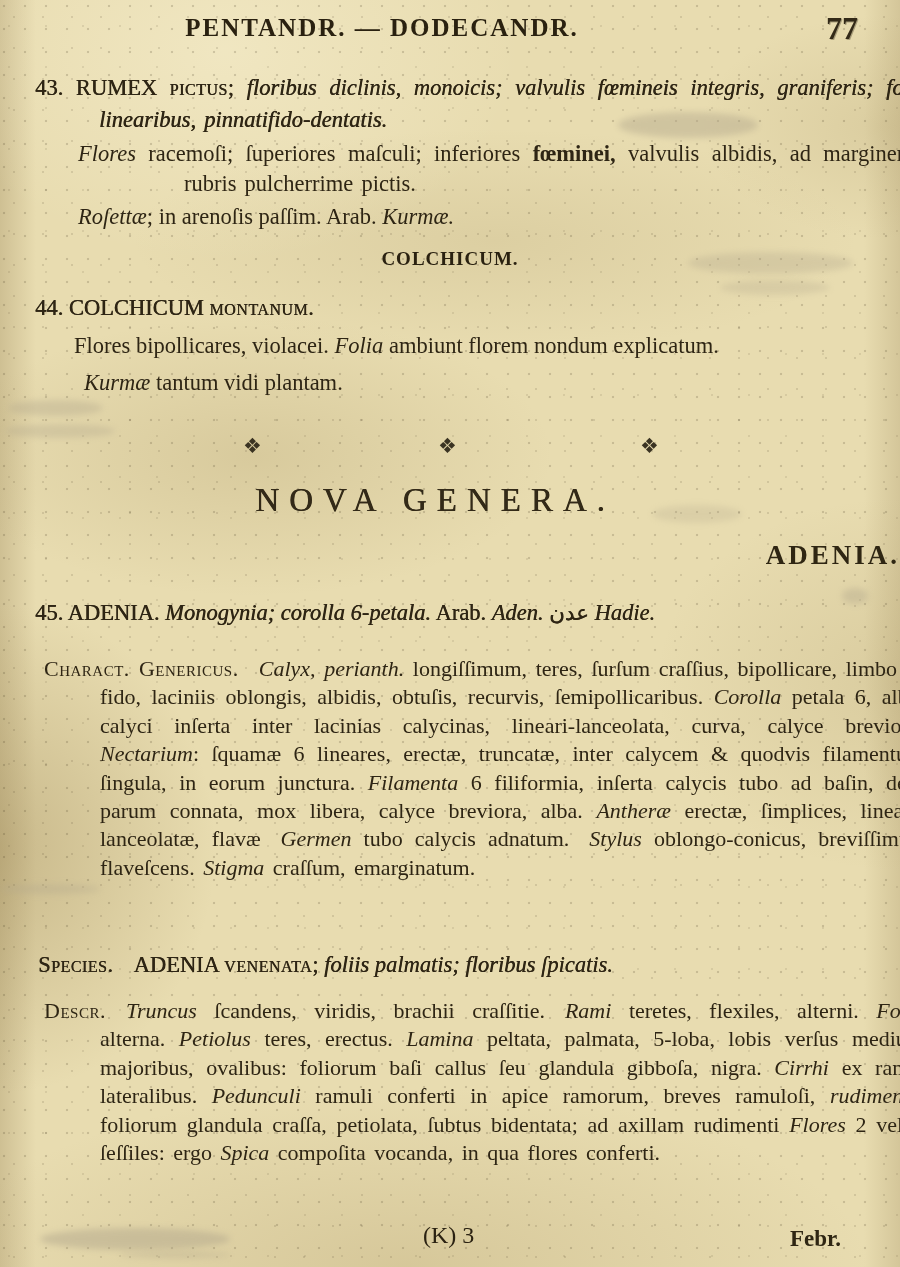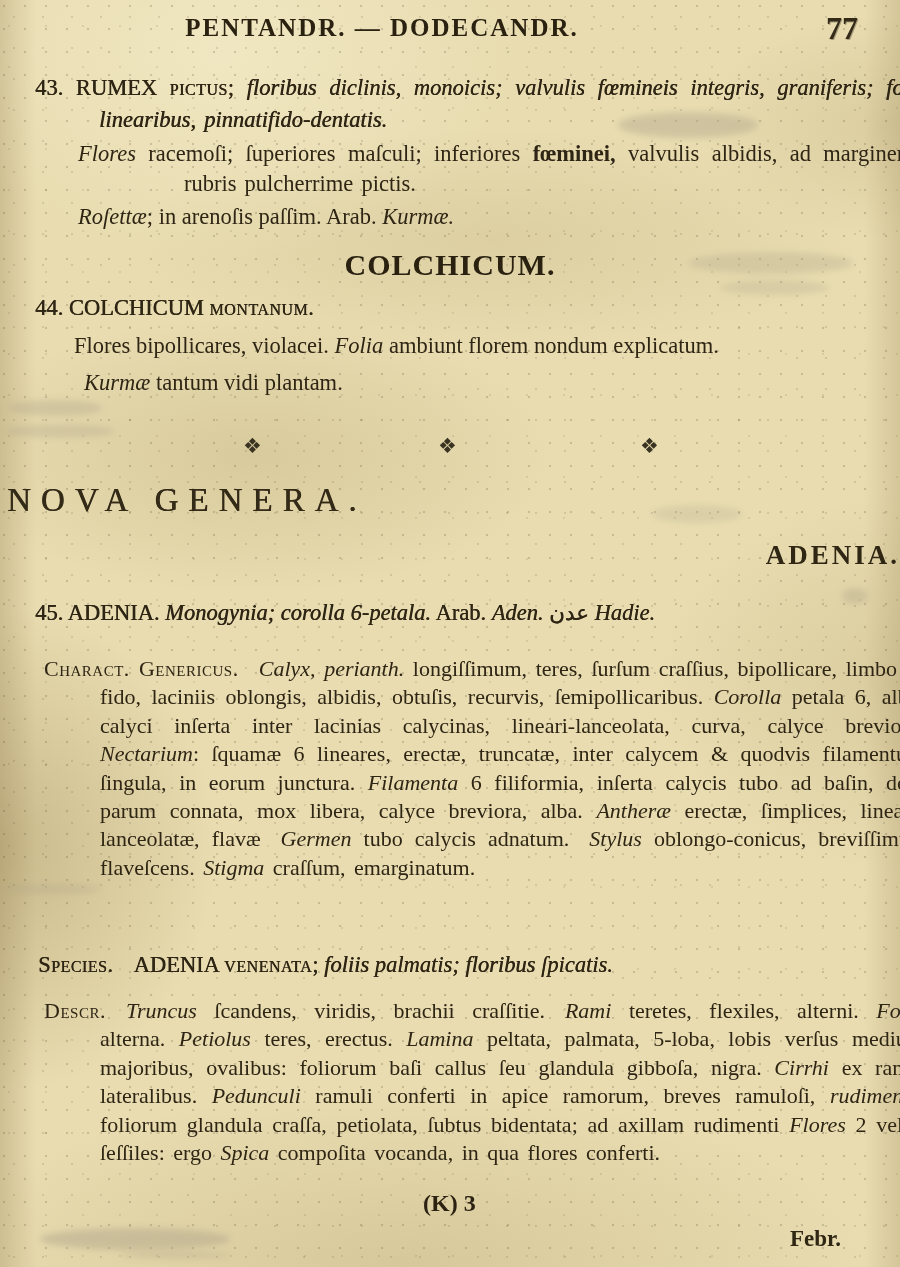--- a/index.html
+++ b/index.html
@@ -35,27 +35,27 @@
   .just{text-align:justify;word-spacing:2.5px;}
   .heavy{text-shadow:.4px 0 0 currentColor;}
   .running-head{
     position:absolute;top:14px;left:0;width:764px;text-align:center;
     font-size:25px;font-weight:700;letter-spacing:2px;color:#2a2110;
   }
   .page-number{
     position:absolute;top:10px;right:42px;font-size:32px;font-weight:700;color:#332a18;
     text-shadow:1px 1px 0 rgba(51,42,24,.35);
   }
-  .h-colchicum{top:248px;left:0;width:900px;text-align:center;font-size:30px;font-weight:700;letter-spacing:1px;color:#2a2110;}
-  .h-nova{top:482px;left:0;width:870px;font-size:33px;font-weight:400;letter-spacing:10px;color:#332a18;text-shadow:.5px 0 0 currentColor;margin-left:7px;}
+  .h-colchicum{top:248px;left:0;width:900px;text-align:center;font-size:19px;font-weight:700;letter-spacing:1px;color:#2a2110;}
+  .h-nova{top:482px;left:0;width:870px;text-align:center;font-size:33px;font-weight:400;letter-spacing:10px;color:#332a18;text-shadow:.5px 0 0 currentColor;}
   .h-adenia{top:540px;left:0;width:900px;text-align:right;font-size:27px;font-weight:700;letter-spacing:3px;color:#2f2613;}
   .ornaments{position:absolute;top:434px;left:0;width:900px;height:30px;}
   .fleuron{position:absolute;font-size:21px;color:#3a3322;filter:blur(.4px);}
   .fleuron.f1{left:243px;} .fleuron.f2{left:438px;} .fleuron.f3{left:640px;}
-  .footer-sig{position:absolute;top:1190px;left:423px;font-size:24px;font-weight:700;color:#2b2212;}
+  .footer-sig{position:absolute;top:1222px;left:423px;font-size:24px;font-weight:400;color:#2b2212;}
   .footer-month{position:absolute;top:1226px;left:790px;font-size:23px;color:#2f2613;font-weight:bold;}
   
   #entry43{top:72px;left:35px;width:832px;padding-left:64px;text-indent:-64px;line-height:32px;}
   #flores-para{top:139px;left:78px;width:790px;padding-left:106px;text-indent:-106px;}
   #rosettae{top:202px;left:78px;width:760px;}
   #entry44{top:293px;left:35px;width:820px;}
   #flores-bip{top:331px;left:74px;width:800px;}
   #kurmae{top:368px;left:84px;width:700px;}
   #entry45{top:598px;left:35px;width:830px;}
   #charact{top:655px;left:44px;width:824px;padding-left:56px;text-indent:-56px;font-size:22px;line-height:28.4px;word-spacing:3px;}

